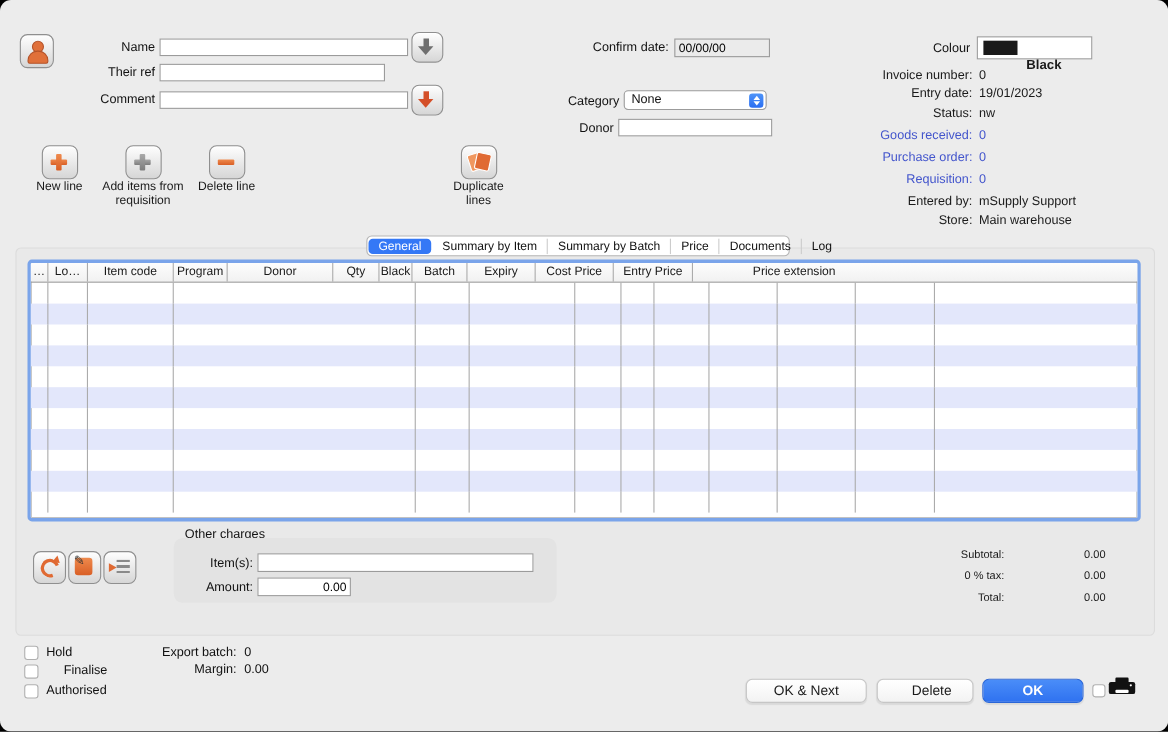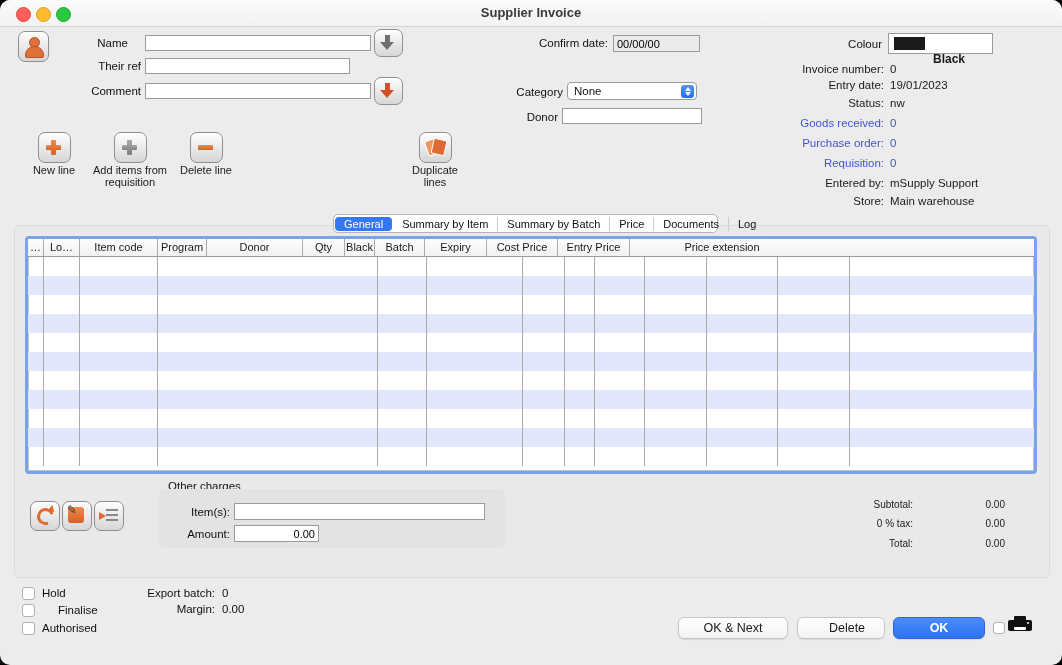--- a/index.html
+++ b/index.html
@@ -92,32 +92,26 @@
   #colour-btn{left:888px;top:33px;width:105px;height:21px;background:#fff;border:1px solid #9b9b9b;box-sizing:border-box;}
   #colour-swatch{position:absolute;left:5px;top:3px;width:31px;height:13px;background:#1a1a1a;}
   #colour-name{position:absolute;left:44px;top:18px;font-size:12px;font-weight:bold;}
   .readonly{background:#ebebeb;}
 </style>
 </head>
 <body>
 
 <div id="window">
 
-  <div id="titlebar" class="abs">
-    <div id="tl-close" class="tl"></div>
-    <div id="tl-min" class="tl"></div>
-    <div id="tl-zoom" class="tl"></div>
-    <div id="win-title" class="abs">Supplier Invoice</div>
-  </div>
 
   <div class="iconbtn abs" style="left:18px;top:31px;width:29px;height:29px;">
     <span><span class="person-head"></span><span class="person-body"></span></span>
   </div>
 
-  <div class="lbl abs r" style="left:68px;top:37px;width:60px;">Name</div>
+  <div class="lbl abs r" style="left:81px;top:37px;width:60px;">Name</div>
   <input class="tinput" style="left: 145px; top: 35px; width: 226px; height: 16px;">
   <div class="iconbtn abs" style="left:374px;top:29px;width:27px;height:26px;">
     <span class="arr-gray"><span class="arr-stem"></span><span class="arr-head"></span></span>
   </div>
 
   <div class="lbl abs r" style="left:81px;top:60px;width:60px;">Their ref</div>
   <input class="tinput" style="left: 145px; top: 58px; width: 205px; height: 16px;">
 
   <div class="lbl abs r" style="left:81px;top:85px;width:60px;">Comment</div>
   <input class="tinput" style="left: 145px; top: 83px; width: 226px; height: 16px;">

